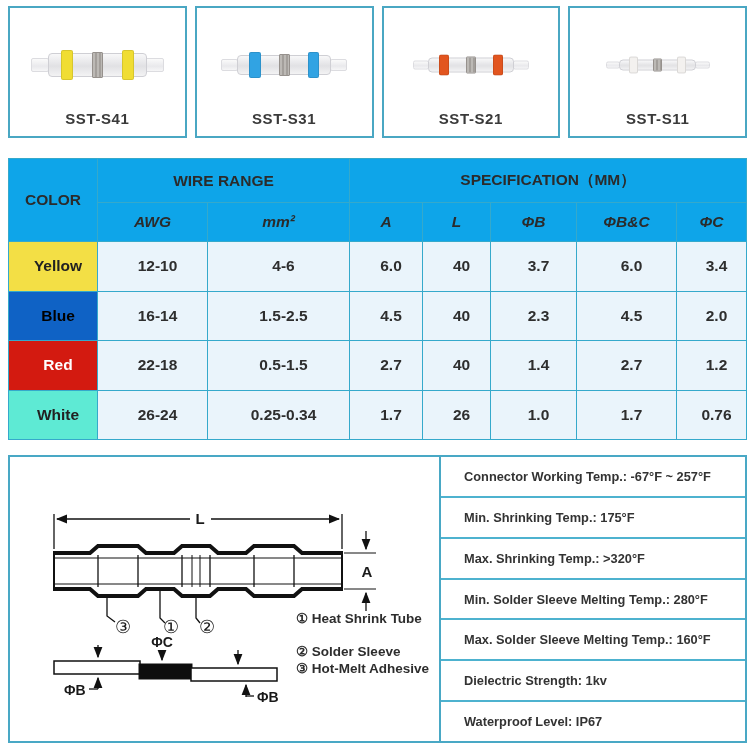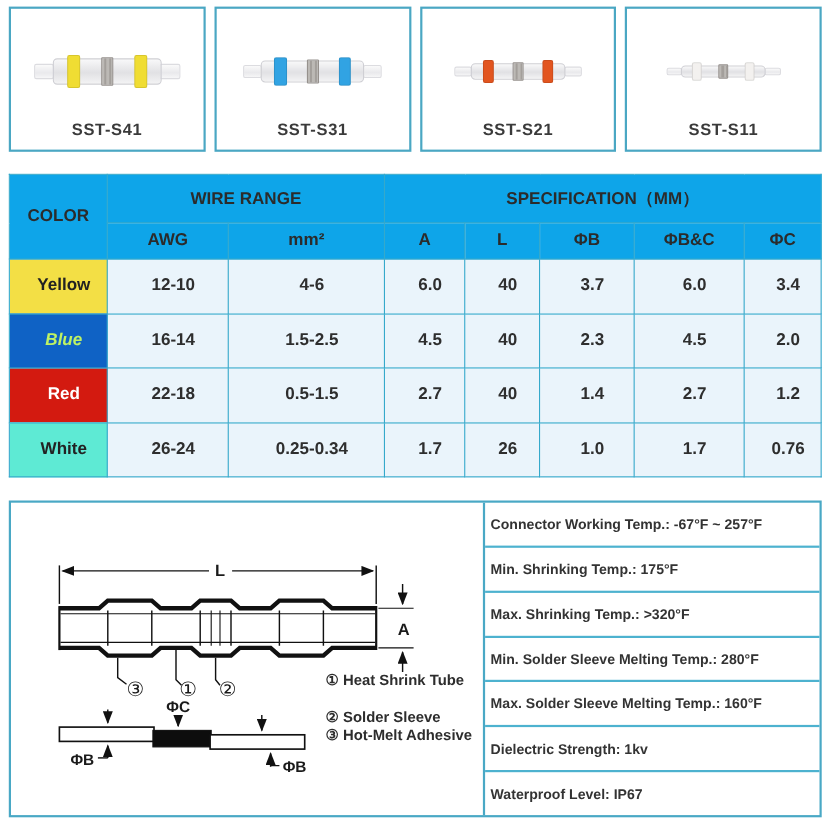--- a/index.html
+++ b/index.html
@@ -30,29 +30,29 @@
   .card:nth-child(2) .connector { width:124px; height:20px; }
   .card:nth-child(3) .connector { width:114px; height:15px; }
   .card:nth-child(4) .connector { width:102px; height:11px; }
 
   
   table.spec { position:absolute; left:8px; top:158px; width:739px;
                border-collapse:collapse; table-layout:fixed; }
   table.spec th, table.spec td { border:1.6px solid #35a9cb; text-align:center; vertical-align:middle; }
   table.spec thead th { background:#0ea5e9; font-weight:700; font-size:15.5px; color:#2b2b2b; }
   table.spec tbody td { background:#eaf4fb; font-weight:600; font-size:15.5px; color:#2e2e2e;padding-left:10px; }
-  tr.hrow1 { height:44px; } tr.hrow2 { height:33px; } tr.drow { height:49.5px; }
+  tr.hrow1 { height:44px; } tr.hrow2 { height:39px;font-style:italic; } tr.drow { height:49.5px; }
   td.swatch { font-weight:600; font-size:15.5px; }
 
   
   .bottom { position:absolute; left:8px; top:455px; width:739px; height:288px;
             border:2px solid #49a8c5; background:#fff; }
   .specs-col { position:absolute; right:0; top:0; height:100%; width:306px;
                border-left:2px solid #49a8c5; display:flex; flex-direction:column; }
-  .spec-row { flex:1; display:flex; align-items:center; padding-left:5px;
+  .spec-row { flex:1; display:flex; align-items:center; padding-left:23px;
               border-bottom:2px solid #4db2cf; font-size:12.8px; font-weight:700; color:#333; }
   .spec-row:last-child { border-bottom:none; }
   .diagram-svg { position:absolute; left:0; top:0; width:429px; height:284px; }
   .legend-item { position:absolute; font-size:13.5px; font-weight:700; color:#2d2d2d; white-space:nowrap; }
   .legend-item.i1 { left:286px; top:153px;text-align:center; }
   .legend-item.i2 { left:286px; top:186px; }
   .legend-item.i3 { left:286px; top:203px; }
 </style>
 </head>
 <body>
@@ -138,21 +138,21 @@
         <td class="swatch" style="background: rgb(243, 223, 69); color: rgb(34, 34, 34);">Yellow</td>
         <td>12-10</td>
         <td>4-6</td>
         <td>6.0</td>
         <td>40</td>
         <td>3.7</td>
         <td>6.0</td>
         <td>3.4</td>
       </tr>
       <tr class="drow">
-        <td class="swatch" style="background: rgb(15, 98, 197); color: #bef264; font-style: italic;">Blue</td>
+        <td class="swatch" style="background: rgb(15, 98, 197); color: #000000;">Blue</td>
         <td>16-14</td>
         <td>1.5-2.5</td>
         <td>4.5</td>
         <td>40</td>
         <td>2.3</td>
         <td>4.5</td>
         <td>2.0</td>
       </tr>
       <tr class="drow">
         <td class="swatch" style="background: rgb(211, 26, 16); color: rgb(255, 255, 255);">Red</td>

